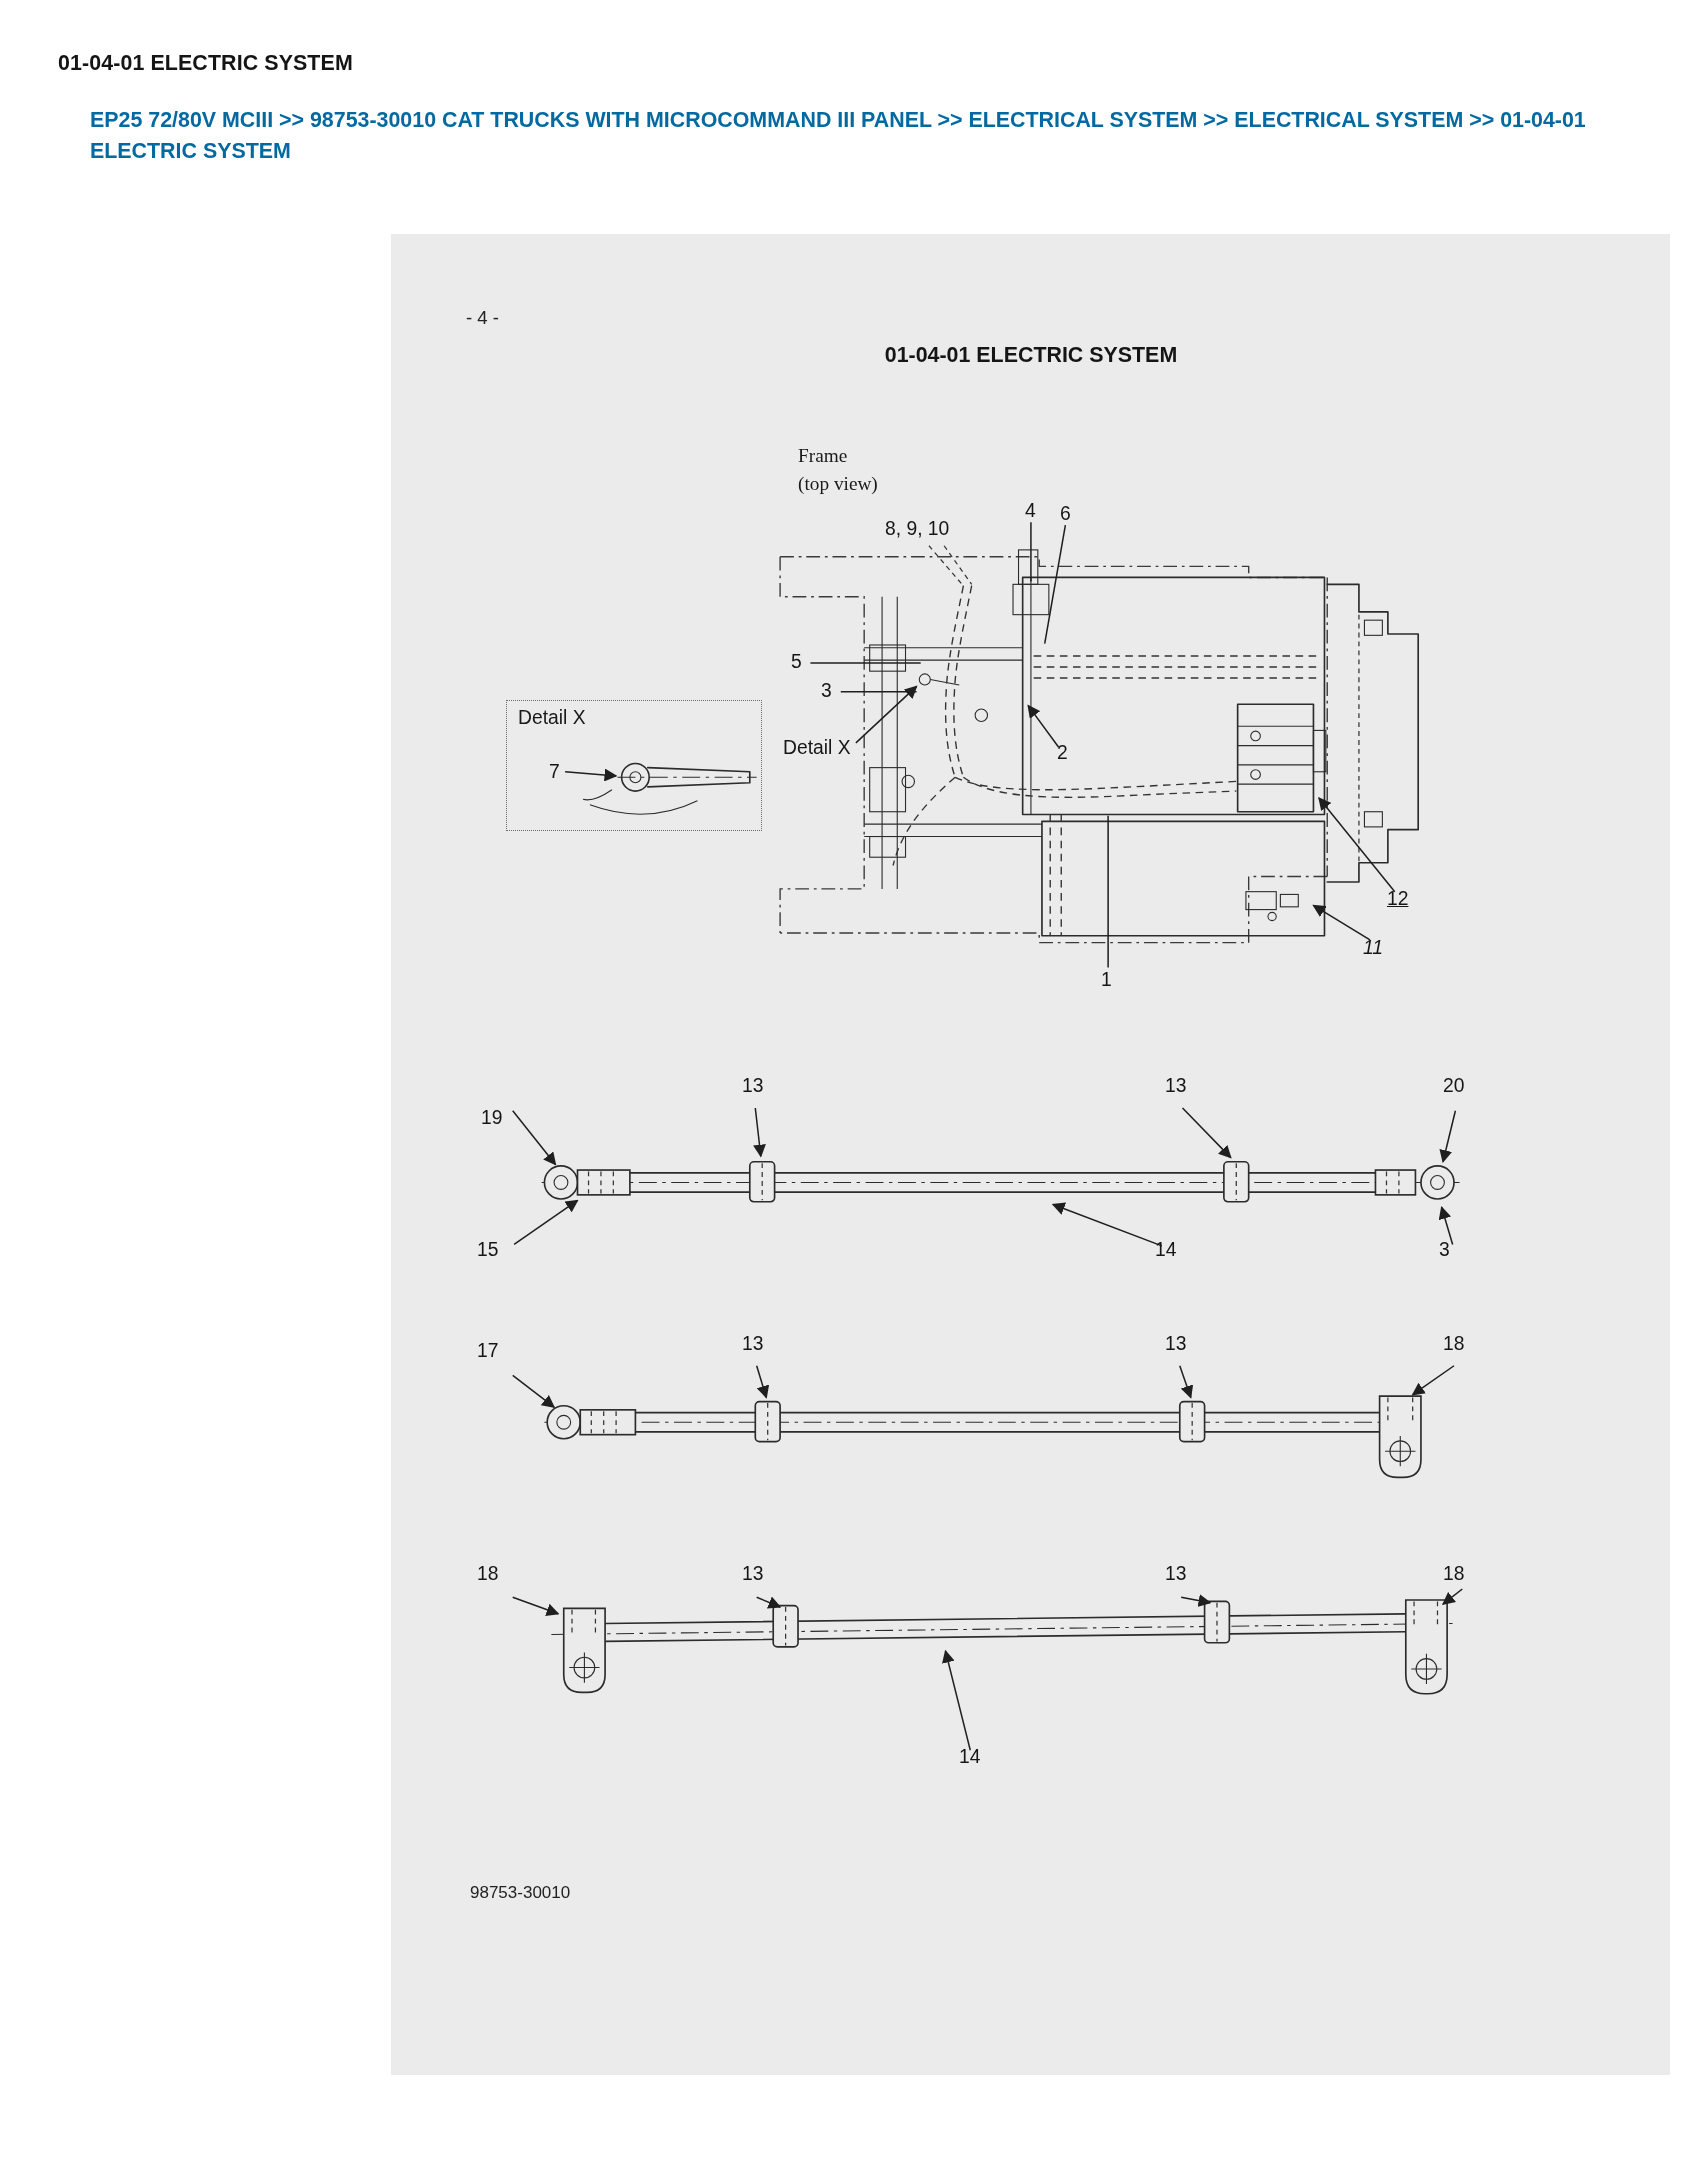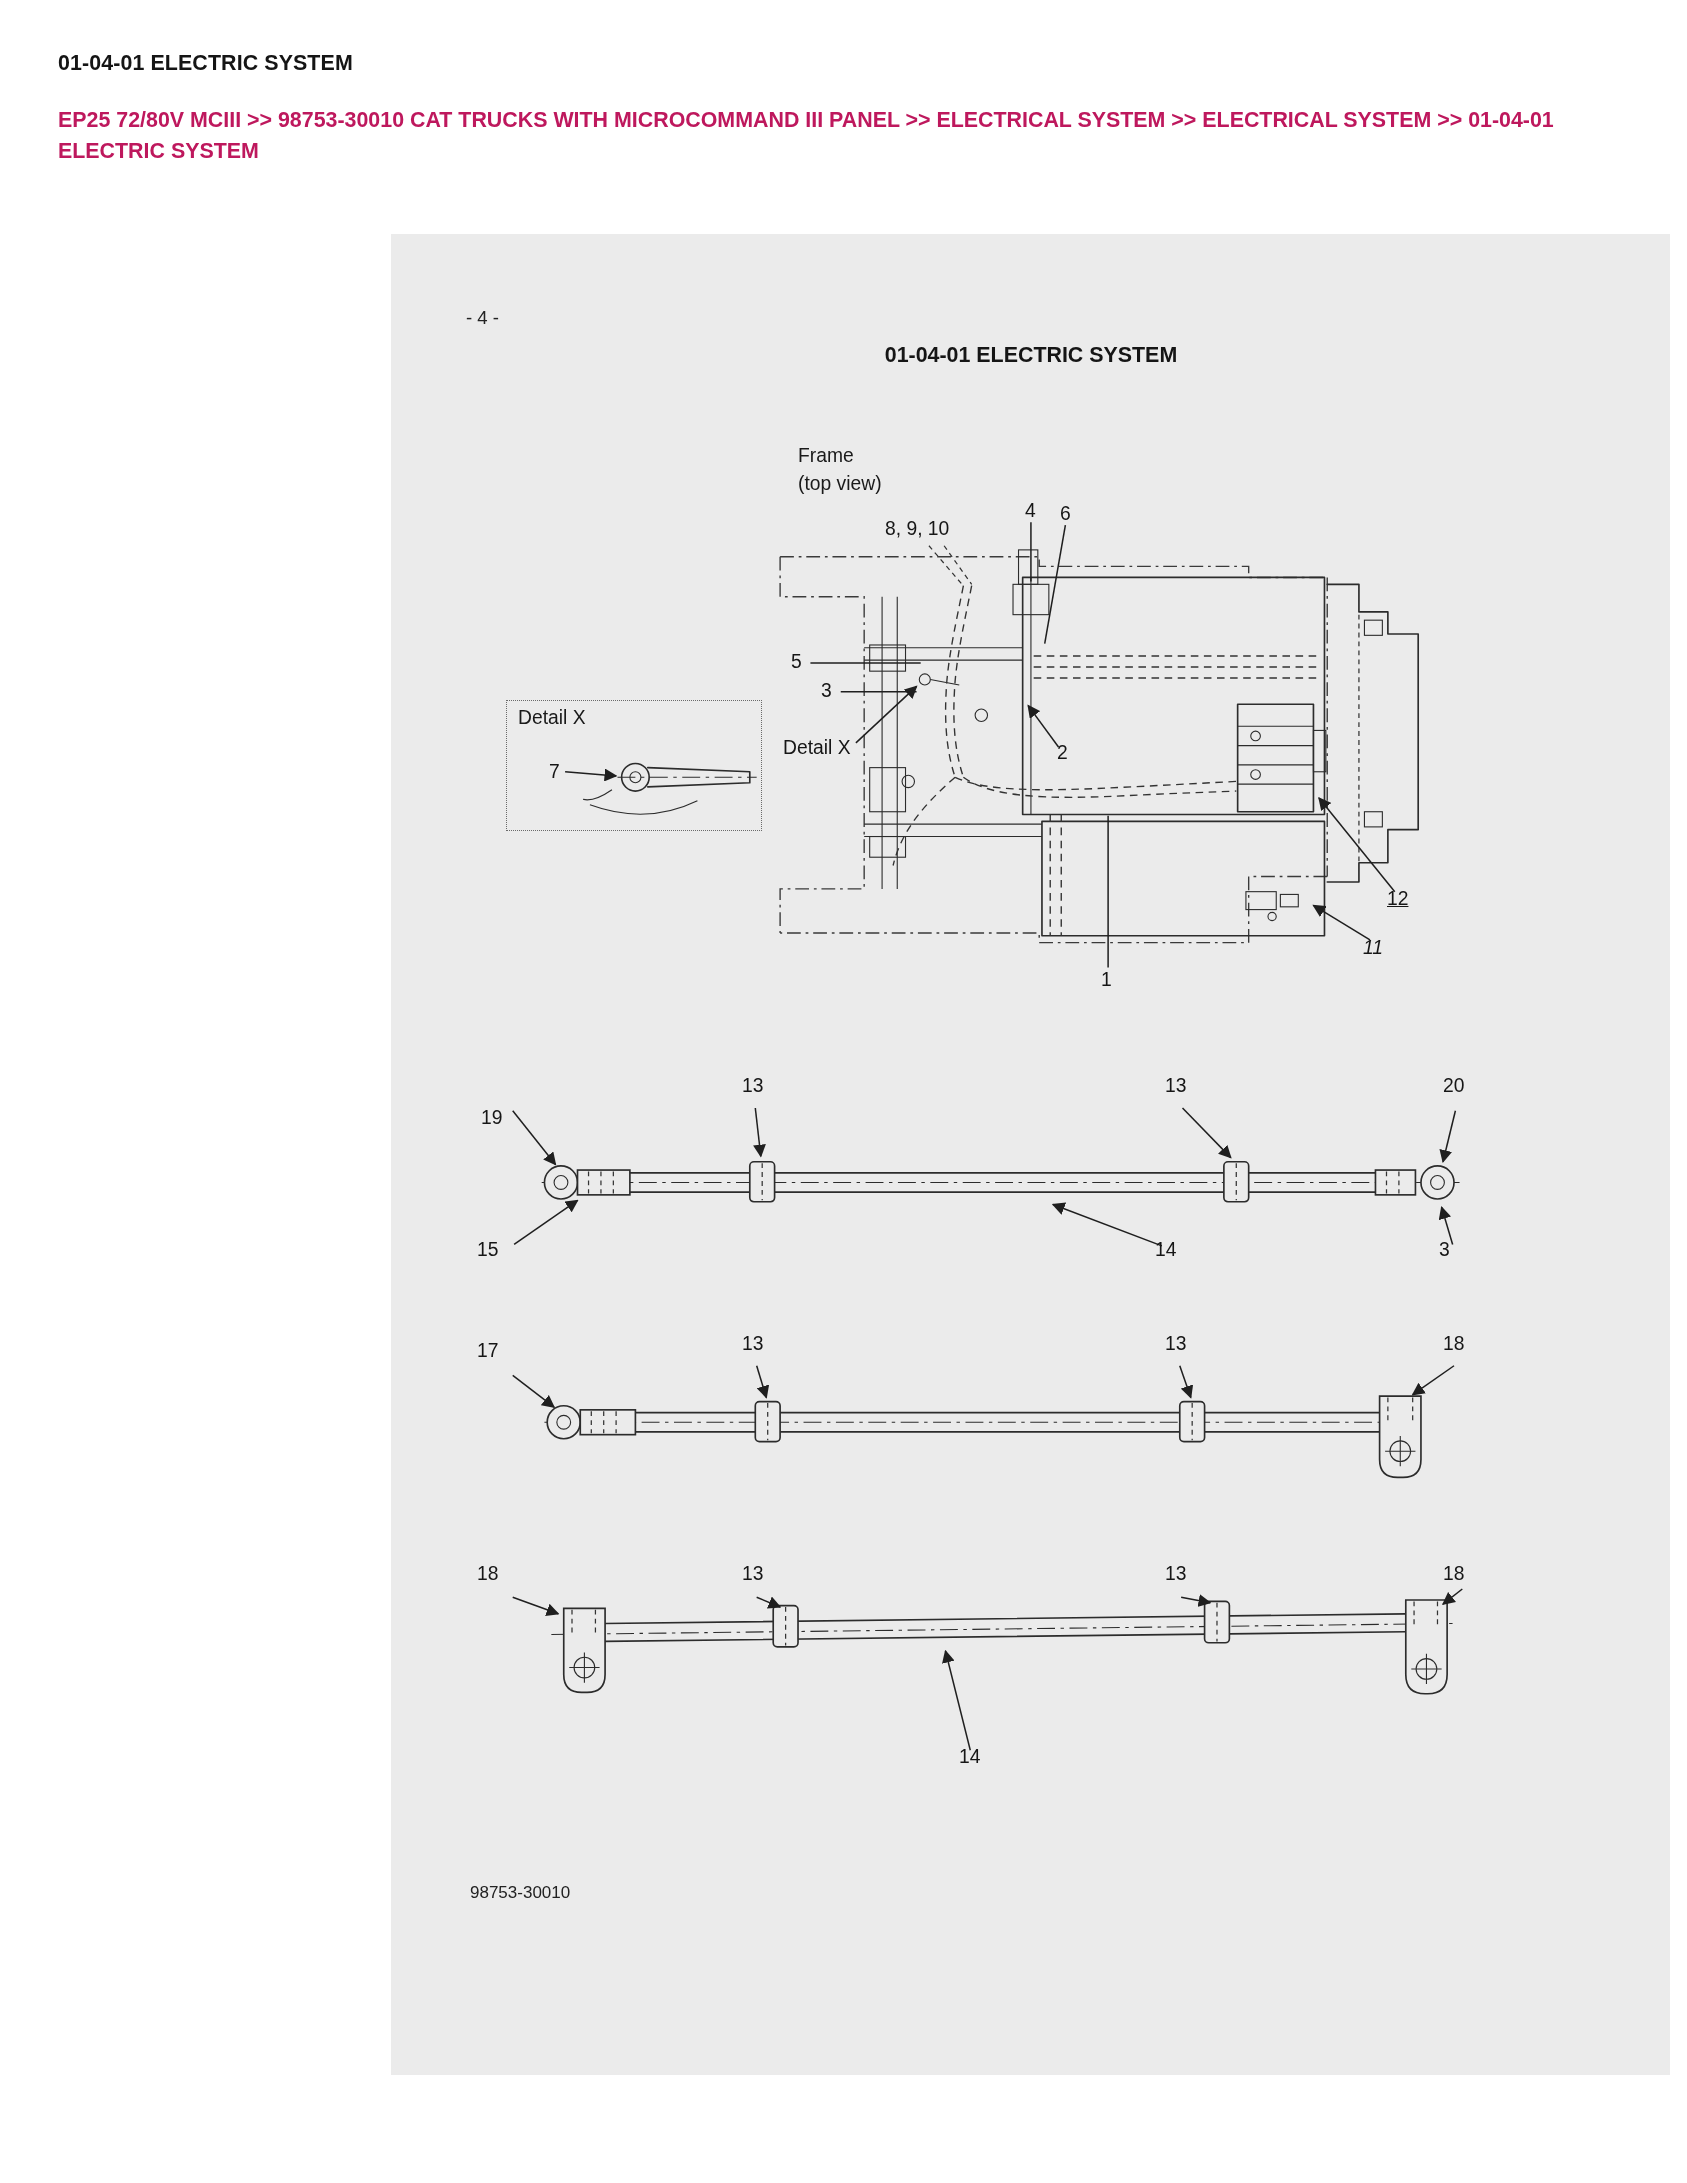--- a/index.html
+++ b/index.html
@@ -2,28 +2,28 @@
 <html style="font-size:11px"><head>
 <meta charset="utf-8">
 <style>
   html,body{margin:0;padding:0;}
   body{
     width:1687px;height:2183px;position:relative;background:#ffffff;
     font-family:"Liberation Sans",sans-serif;color:#111;overflow:hidden;
   }
   .abs{position:absolute;}
   .hdr{font-weight:bold;font-size:21.4px;letter-spacing:0.1px;color:#151515;}
-  .crumb{font-weight:bold;font-size:21.4px;line-height:31px;color:#be185d;width:1571px;}
+  .crumb{font-weight:bold;font-size:21.4px;line-height:31px;color:#0369a1;width:1571px;margin-left:32px;}
   .canvas{
     position:absolute;left:391px;top:234px;width:1279px;height:1841px;
     background:#ebebeb;
   }
   .pgnum{font-size:18.6px;color:#222;}
   .dtitle{font-weight:bold;font-size:21.4px;color:#151515;text-align:center;width:1282px;}
-  .cap{font-size:19.3px;line-height:27.6px;color:#1a1a1a;}
+  .cap{font-size:19.3px;line-height:27.6px;color:#1a1a1a;font-family:Liberation Serif, serif;}
   .co{position:absolute;font-size:19.3px;color:#161616;white-space:nowrap;}
   .footnum{font-size:17px;color:#222;margin-top:44px;}
   .detailbox{
     position:absolute;left:506px;top:700px;width:256px;height:131px;
     border:1.4px dotted #6a6a6a;box-sizing:border-box;
   }
   .detailbox .lbl{position:absolute;left:11px;top:5.5px;font-size:19.3px;color:#1a1a1a;}
   svg.art{position:absolute;left:0;top:0;pointer-events:none;}
   svg .s{stroke:#2c2c2c;fill:none;stroke-width:2.4;stroke-linecap:round;stroke-linejoin:round;}
   svg .thin{stroke:#2c2c2c;fill:none;stroke-width:1.6;}

